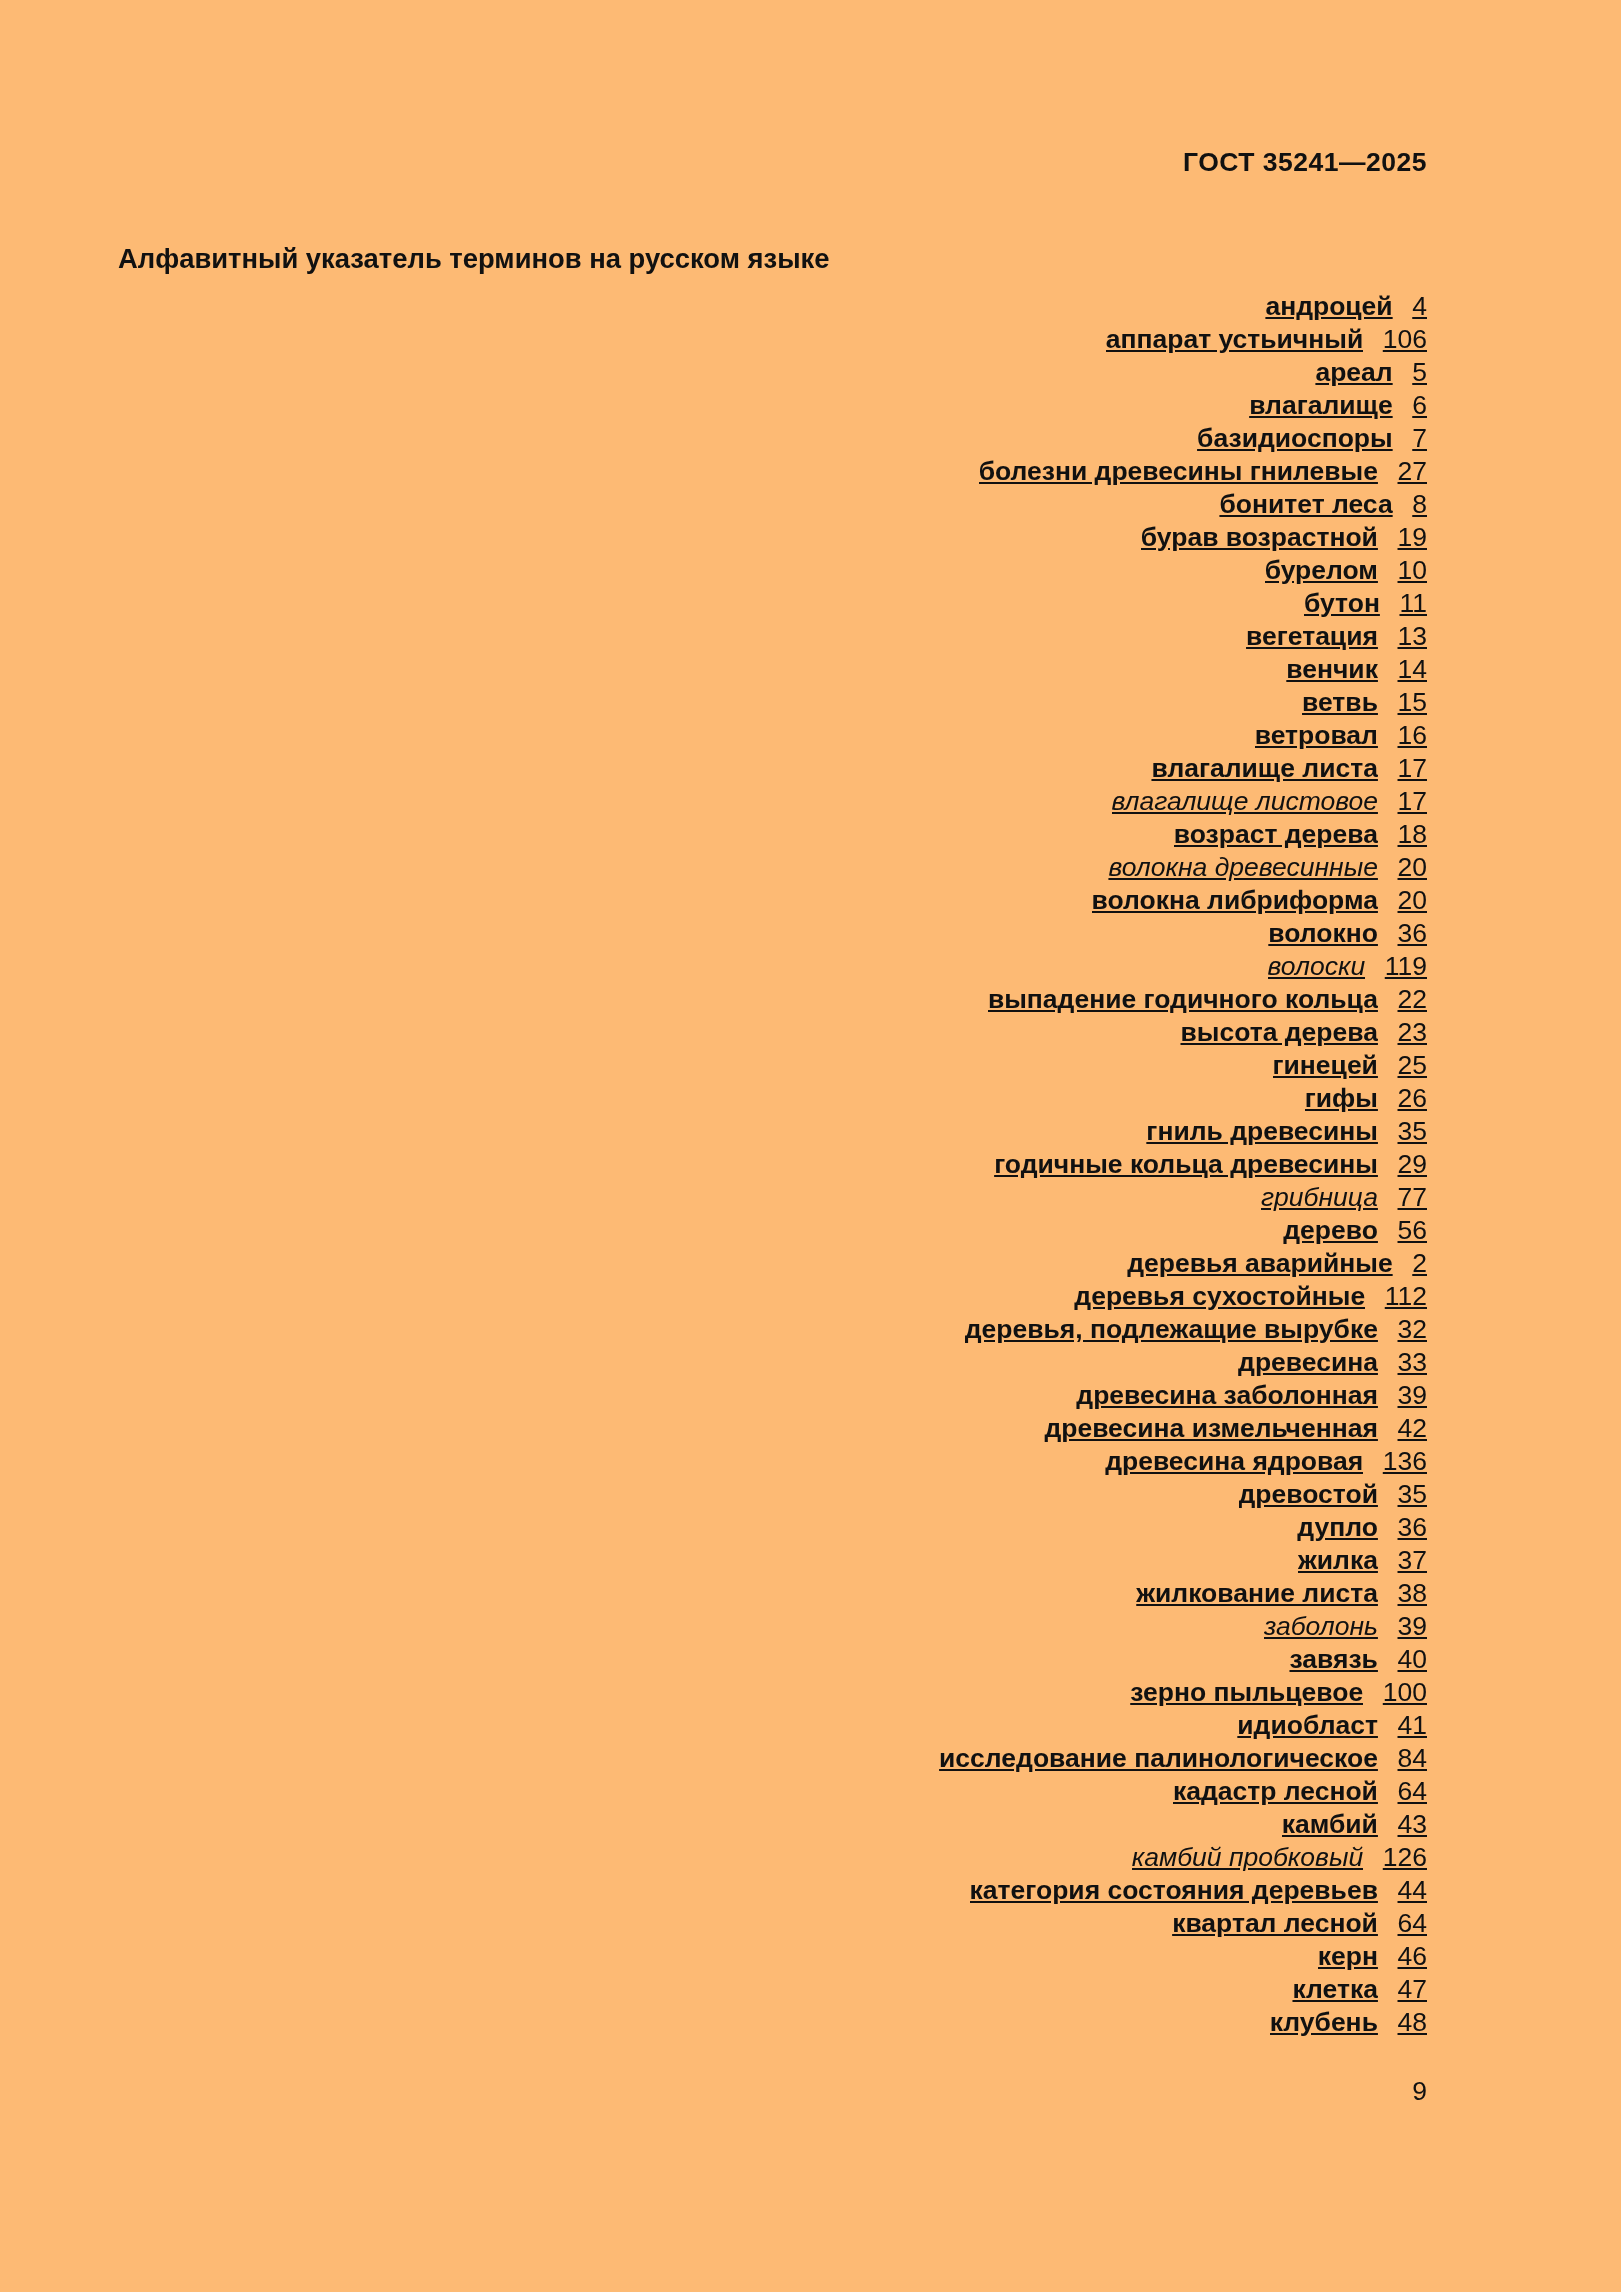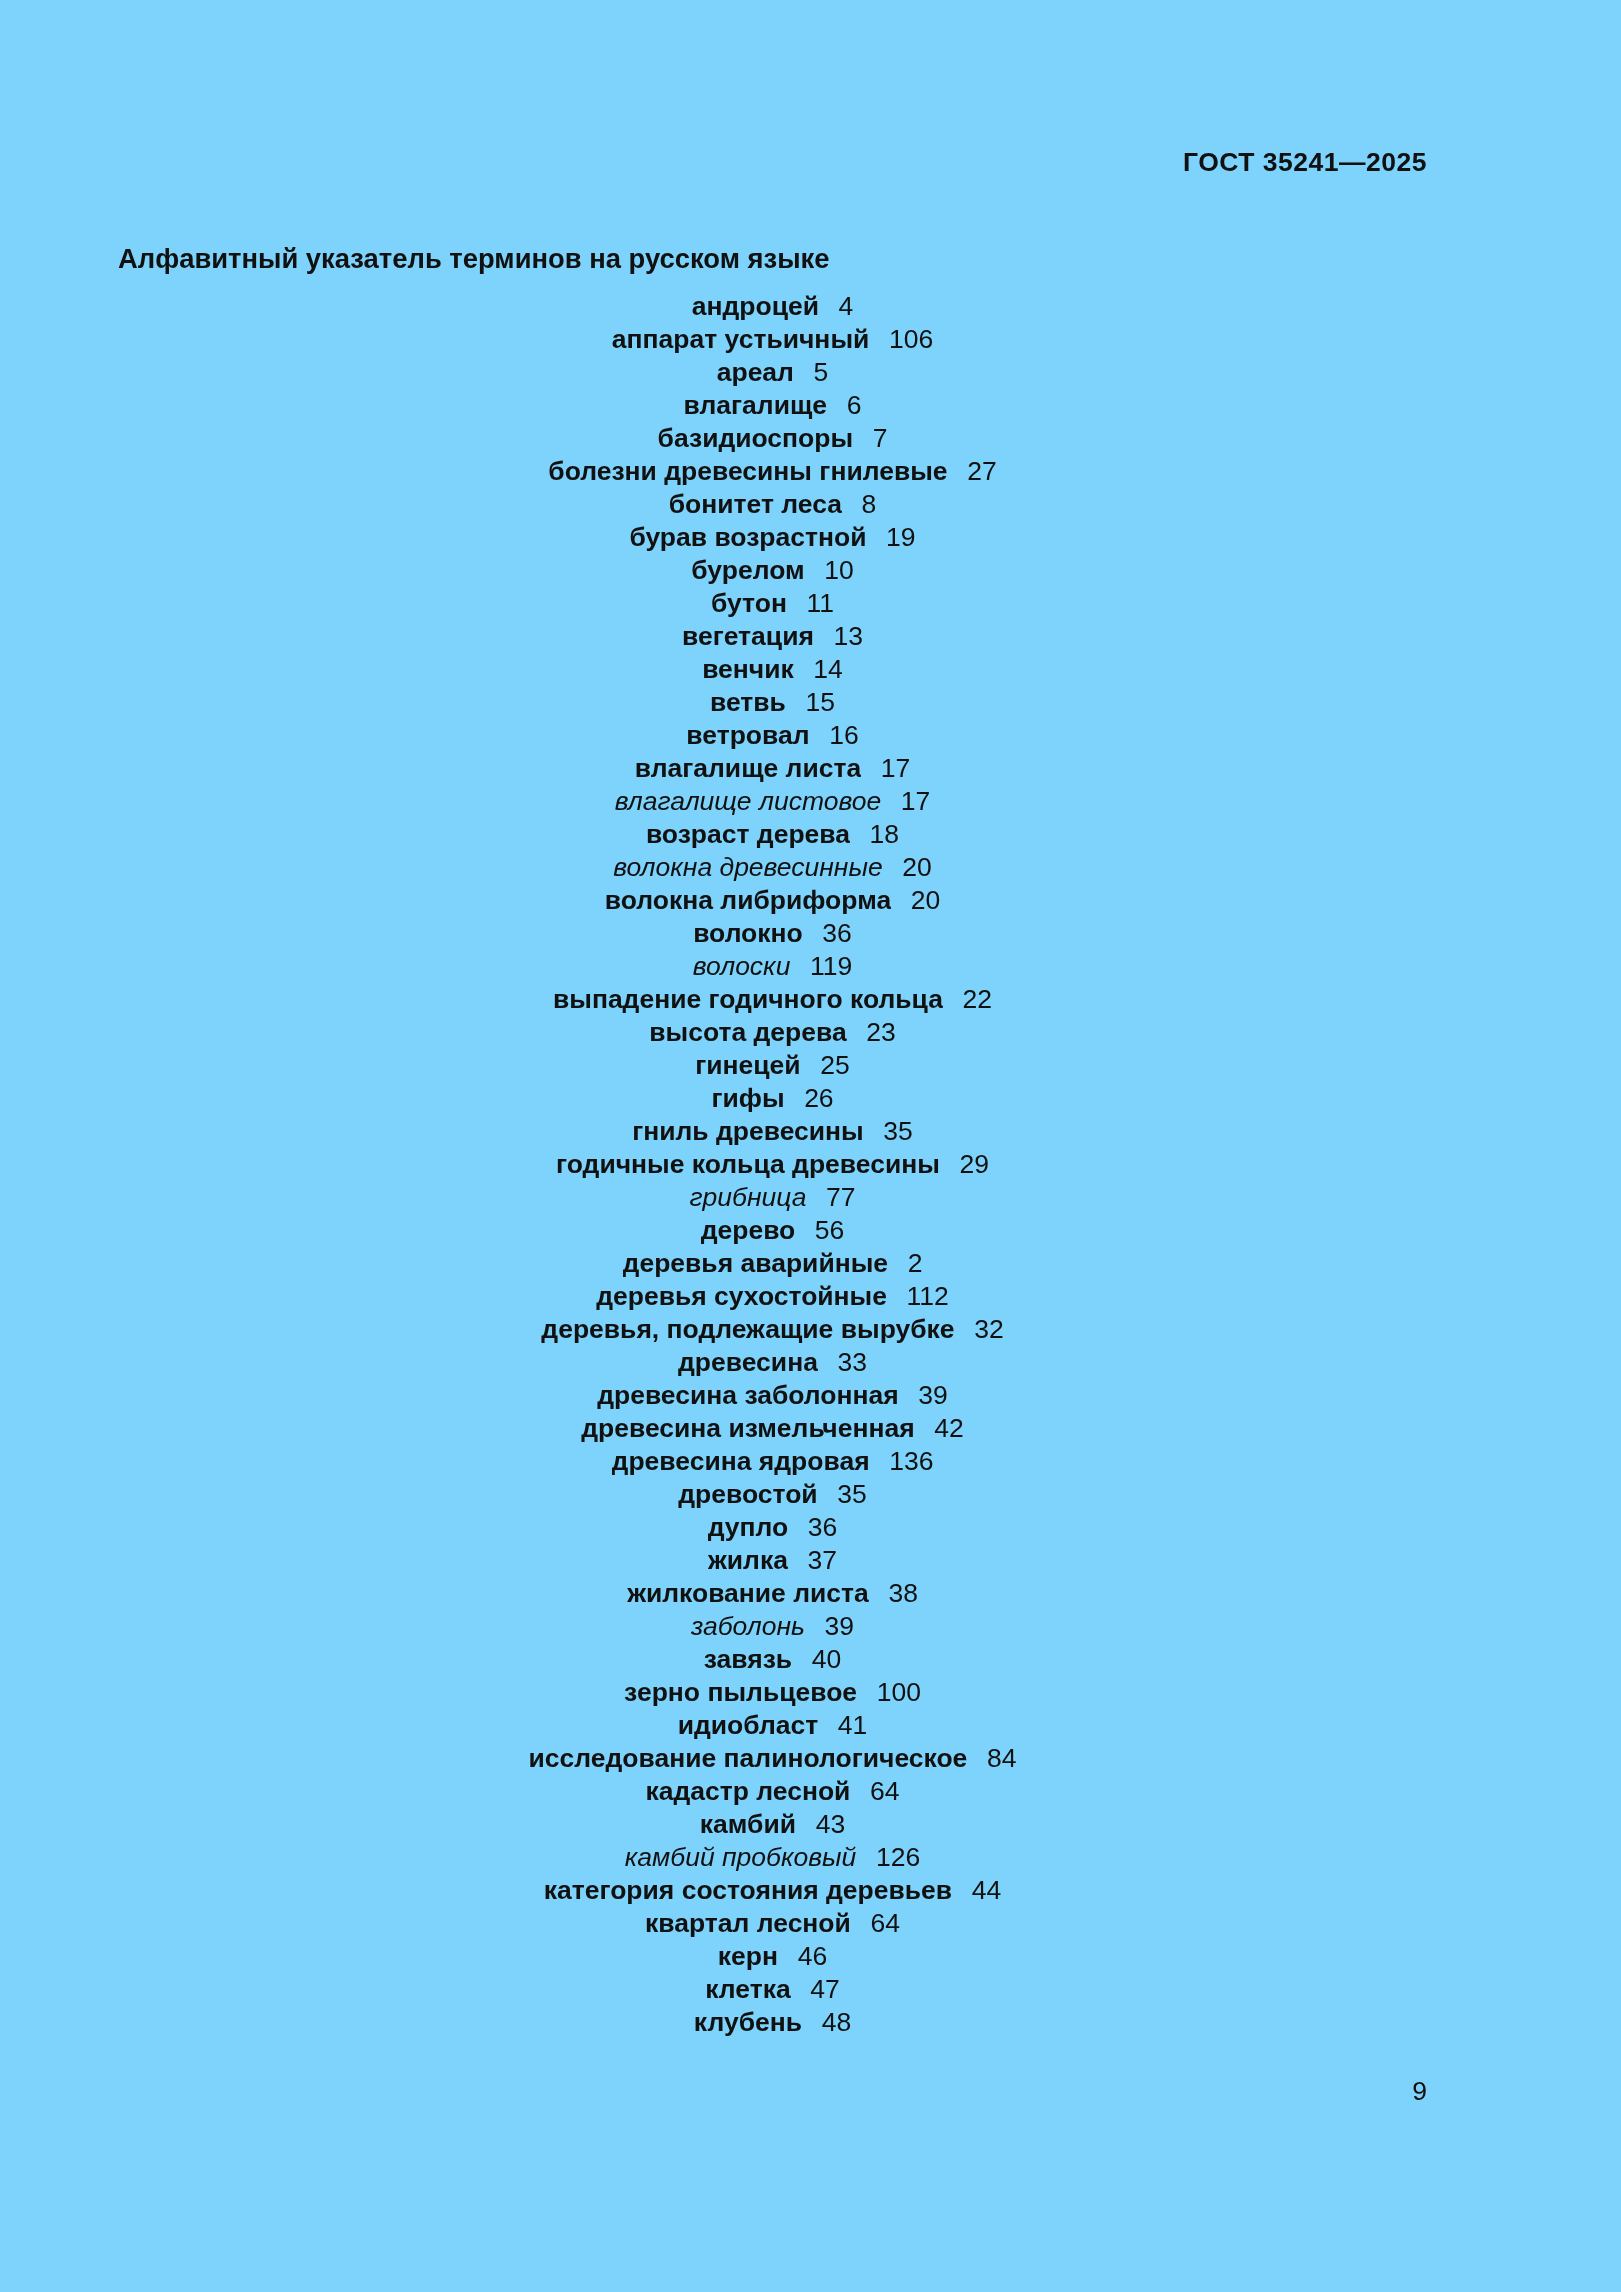--- a/index.html
+++ b/index.html
@@ -4,21 +4,21 @@
 <style>
   html, body {
     margin: 0;
     padding: 0;
     background: #ffffff;
   }
   .page {
     position: relative;
     width: 1621px;
     height: 2293px;
-    background: #7dd3fc;
+    background: #fdba74;
     color: #111111;
     font-family: "Liberation Sans", sans-serif;
     overflow: hidden;
   }
   .doc-header {
     position: absolute;
     top: 147px;
     left: 118px;
     right: 194px;
     text-align: right;
@@ -39,25 +39,26 @@
     white-space: nowrap;
   }
   .entries {
     position: absolute;
     top: 290px;
     left: 118px;
     right: 194px;
   }
   .row {
     display: flex;
-    justify-content: center;
+    justify-content: flex-end;
     align-items: baseline;
     height: 33px;
     line-height: 33px;
     font-size: 26.5px;
+    text-decoration: underline;
   }
   .row .term {
     white-space: nowrap;
     overflow: hidden;
   }
   .row .term.bold {
     font-weight: bold;
     font-style: normal;
   }
   .row .term.italic {

